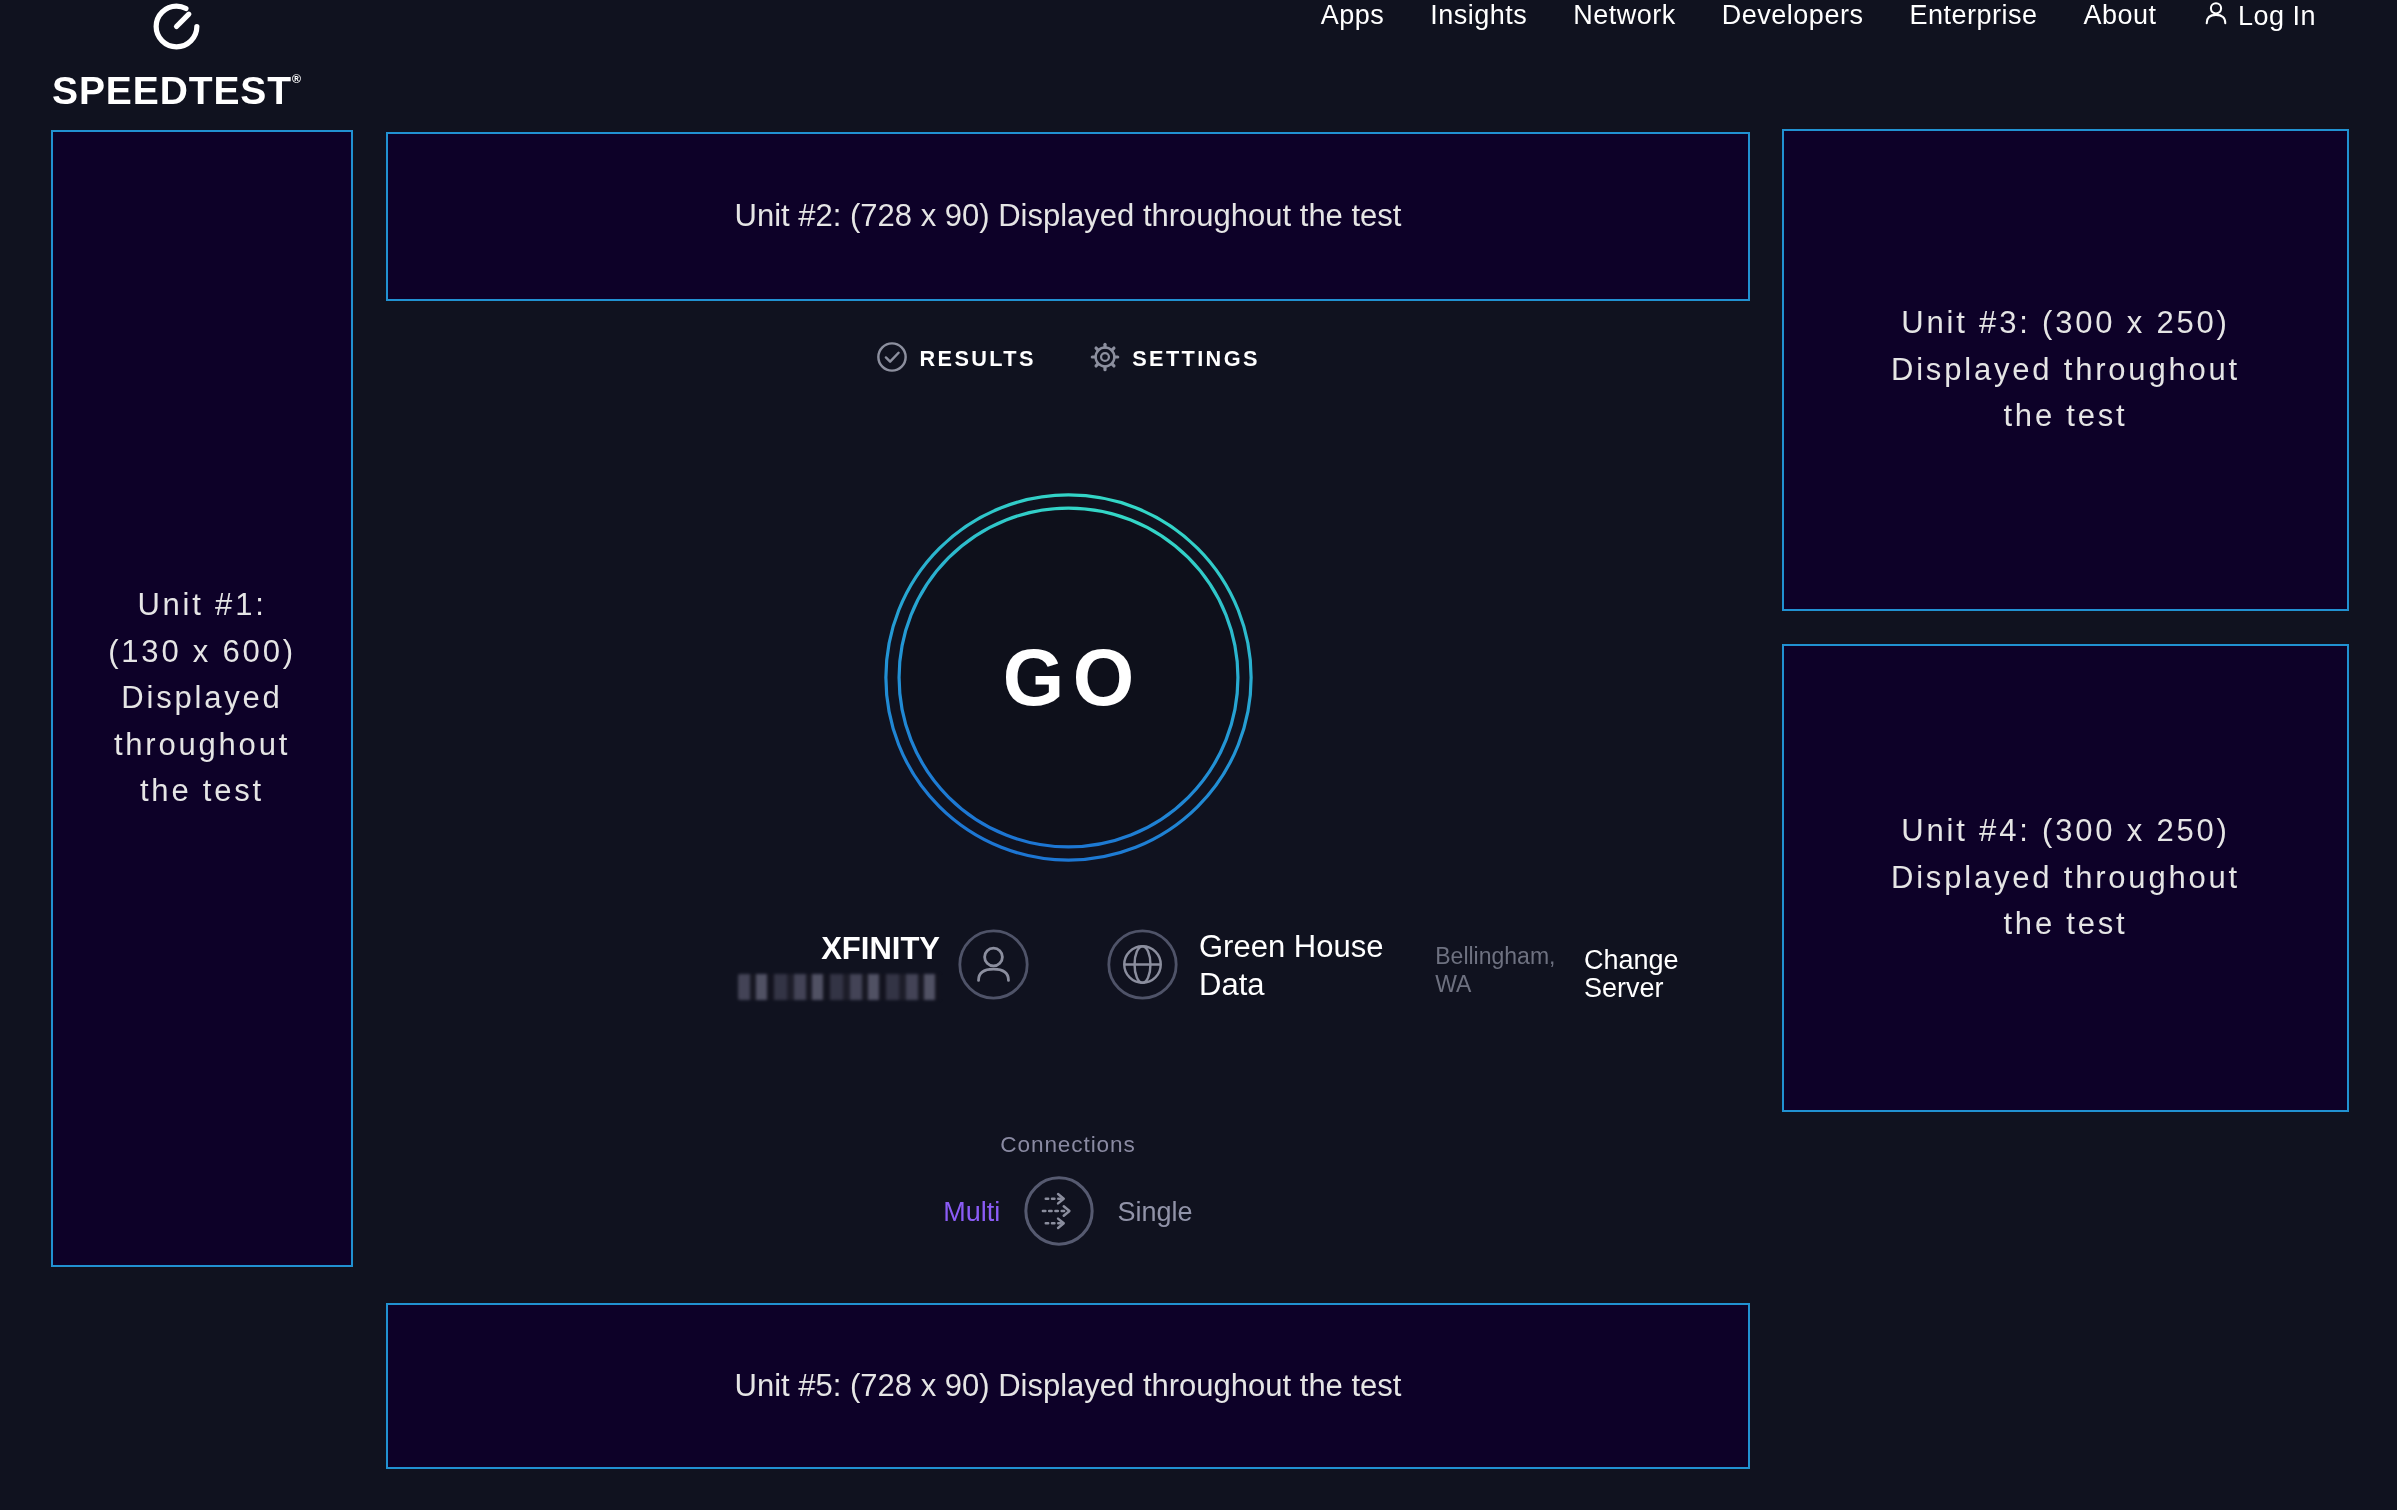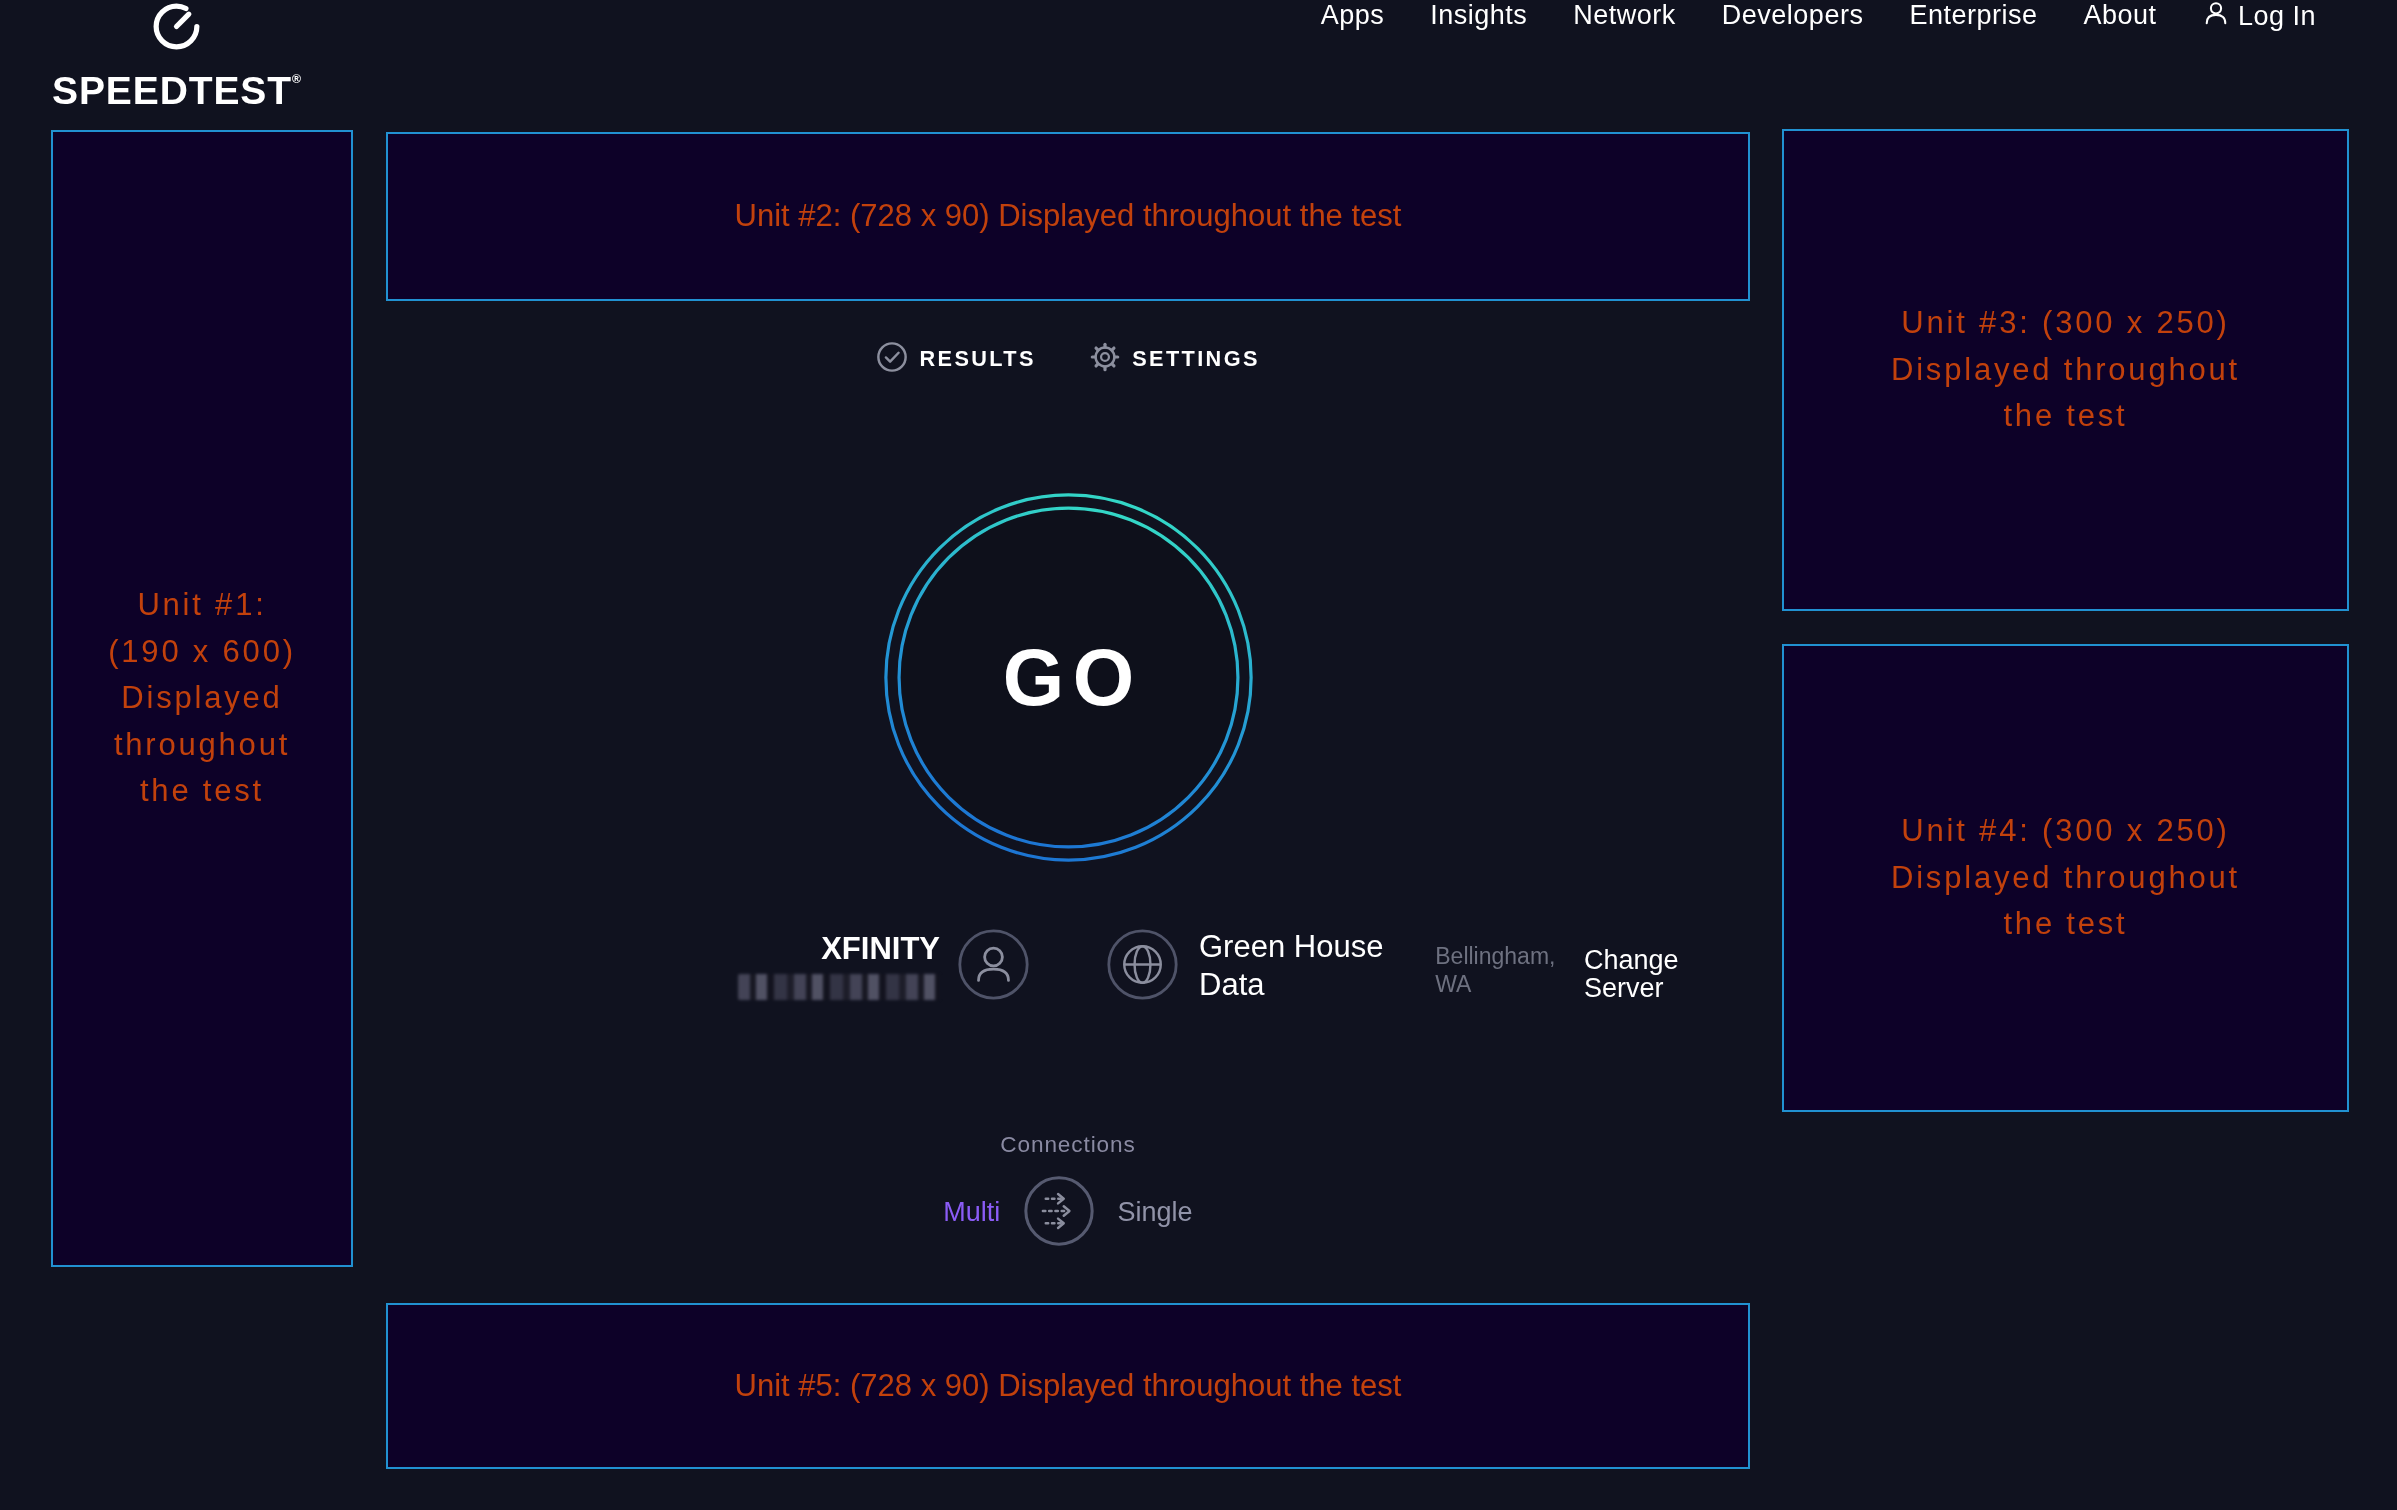--- a/index.html
+++ b/index.html
@@ -13,21 +13,21 @@
   .header{position:absolute;left:0;top:0;width:2397px;height:132px;}
   .logo{position:absolute;left:52px;top:0;height:132px;display:flex;align-items:center;gap:13px;cursor:pointer;flex-direction:column;}
   .brand{font-size:39px;font-weight:700;letter-spacing:0.9px;}
   .brand sup{font-size:12.2px;vertical-align:top;line-height:1;position:relative;top:3.8px;}
   .nav{position:absolute;right:81px;top:0;height:132px;display:flex;align-items:flex-start;gap:46px;}
   .nav a{color:#fff;text-decoration:none;font-size:27px;letter-spacing:0.5px;cursor:pointer;display:flex;align-items:center;gap:9.4px;}
   
   .ad{
     position:absolute;background:#0d0128;border:2.8px solid #2191d1;box-sizing:border-box;
     display:flex;flex-direction:column;align-items:center;justify-content:center;
-    color:#c2410c;font-size:31px;line-height:1.5;text-align:center;cursor:pointer;
+    color:#e5e5e5;font-size:31px;line-height:1.5;text-align:center;cursor:pointer;
   }
   .ad.spaced{letter-spacing:2.8px;}
   .ad-1{left:51px;top:130px;width:302px;height:1137px;}
   .ad-2{left:386px;top:132px;width:1364px;height:169px;}
   .ad-3{left:1782px;top:129px;width:567px;height:482px;}
   .ad-4{left:1782px;top:644px;width:567px;height:468px;}
   .ad-5{left:386px;top:1303px;width:1364px;height:166px;}
   
   .tabs{position:absolute;left:386px;top:341px;width:1364px;display:flex;justify-content:center;gap:53px;}
   .tab{display:flex;align-items:center;gap:11.3px;cursor:pointer;}
@@ -96,21 +96,21 @@
             <path d="M4 25 Q4 16 14 16 Q24 16 24 25" fill="none" stroke="#ffffff" stroke-width="2.2" stroke-linecap="round"></path>
           </svg>
         </span>
         <span>Log In</span>
       </a>
     </div>
   </div>
 
   <div class="ad ad-1 spaced">
     <div>Unit #1:</div>
-    <div>(190 x 600)</div>
+    <div>(130 x 600)</div>
     <div>Displayed</div>
     <div>throughout</div>
     <div>the test</div>
   </div>
 
   <div class="ad ad-2">
     <div>Unit #2: (728 x 90) Displayed throughout the test</div>
   </div>
 
   <div class="ad ad-3 spaced">

